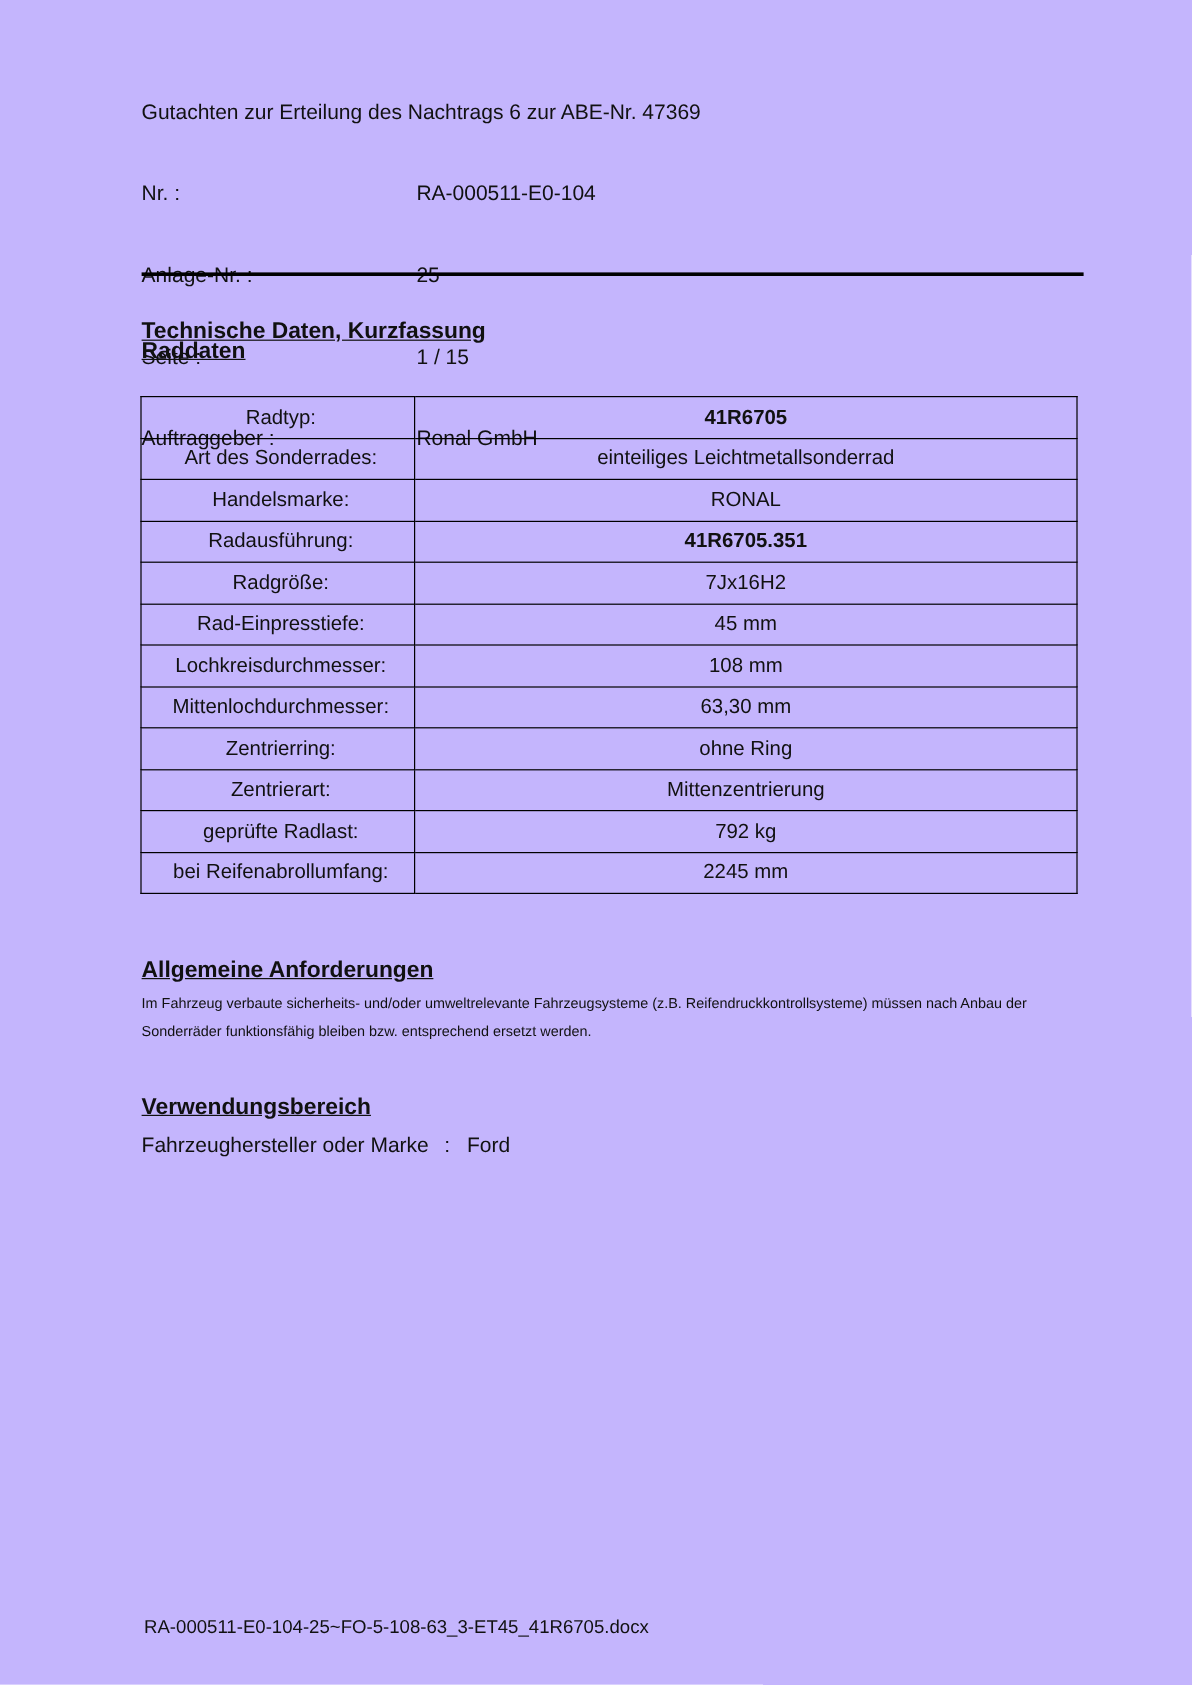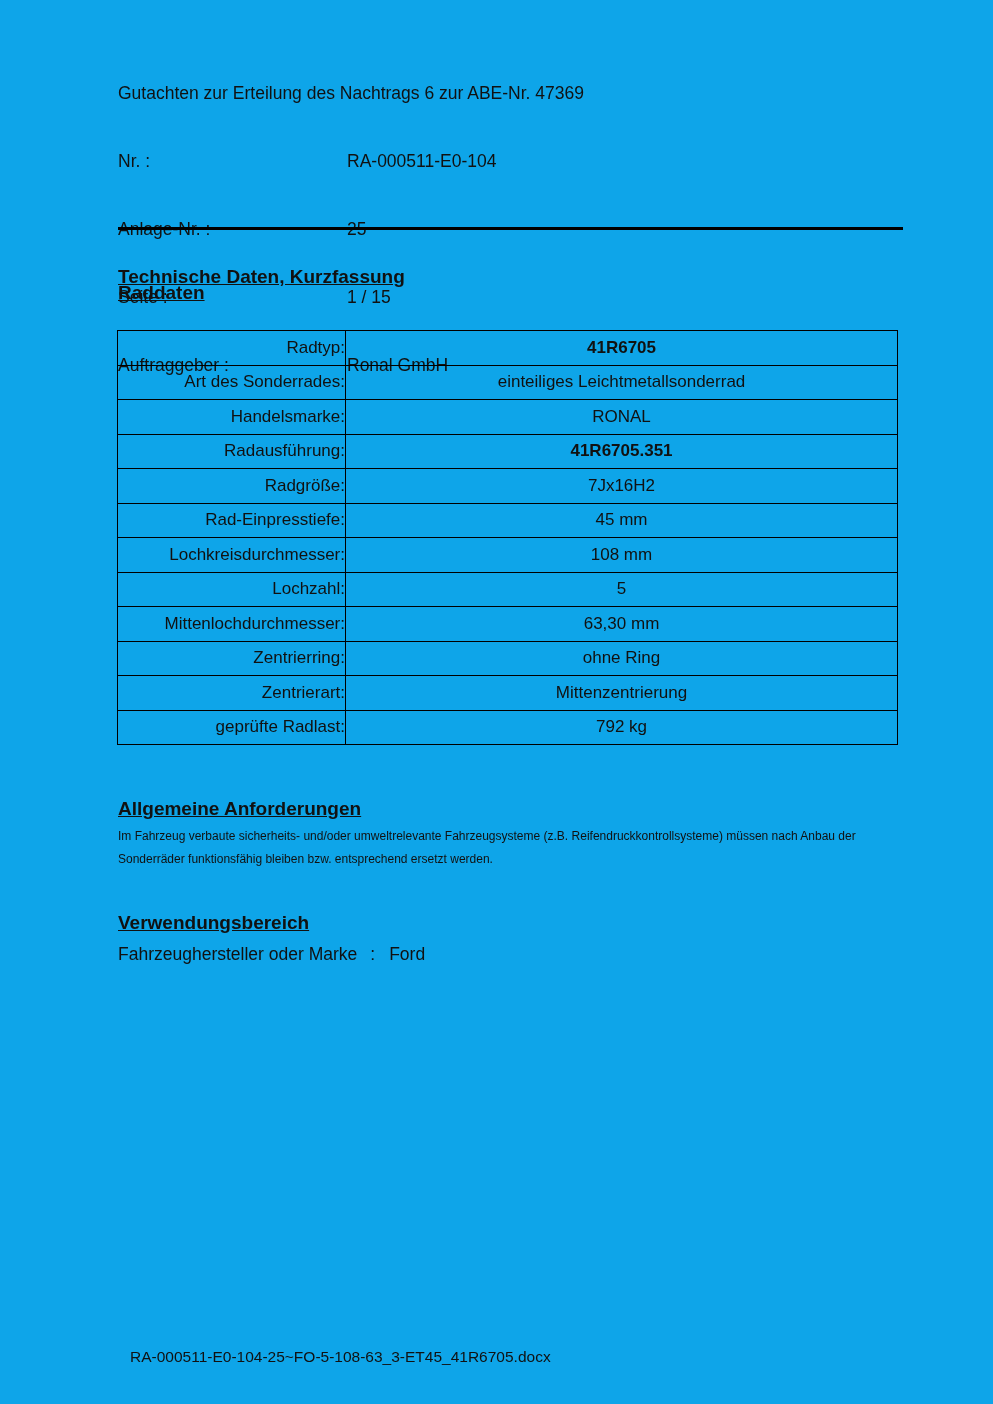--- a/index.html
+++ b/index.html
@@ -4,21 +4,21 @@
 <style>
   html, body {
     margin: 0;
     padding: 0;
     background: #ffffff;
   }
   .page {
     position: relative;
     width: 993px;
     height: 1404px;
-    background: #0ea5e9;
+    background: #c4b5fd;
     font-family: "Liberation Sans", sans-serif;
     color: #111111;
     overflow: hidden;
   }
   
   .header-block {
     position: absolute;
     left: 118px;
     top: 82px;
     font-size: 17.5px;
@@ -95,21 +95,21 @@
   }
   .data-table td {
     border: 1.5px solid #000000;
     height: 33.5px;
     padding: 0;
     vertical-align: middle;
   }
   .data-table td.cell-label {
     width: 222px;
     padding-left: 5px;
-    text-align: right;
+    text-align: center;
   }
   .data-table td.cell-value {
     text-align: center;
   }
   .data-table td.bold { font-weight: bold; }
   
   .para {
     position: absolute;
     left: 118px;
     top: 825px;
@@ -121,21 +121,21 @@
     position: absolute;
     left: 118px;
     top: 944px;
     font-size: 17.5px;
     white-space: nowrap;
   }
   .usage-line .colon { margin: 0 14px 0 13px; }
   
   .footer-filename {
     position: absolute;
-    left: 130px;
+    left: 120px;
     top: 1348px;
     font-size: 15.5px;
     white-space: nowrap;
   }
 </style>
 </head>
 <body>
 
 <div class="page">
 
@@ -185,38 +185,38 @@
       </tr>
       <tr>
         <td class="cell-label">Rad-Einpresstiefe:</td>
         <td class="cell-value">45 mm</td>
       </tr>
       <tr>
         <td class="cell-label">Lochkreisdurchmesser:</td>
         <td class="cell-value">108 mm</td>
       </tr>
       <tr>
-        <td class="cell-label">Lochzahl:</td>
-        <td class="cell-value">5</td>
-      </tr>
-      <tr>
         <td class="cell-label">Mittenlochdurchmesser:</td>
         <td class="cell-value">63,30 mm</td>
       </tr>
       <tr>
         <td class="cell-label">Zentrierring:</td>
         <td class="cell-value">ohne Ring</td>
       </tr>
       <tr>
         <td class="cell-label">Zentrierart:</td>
         <td class="cell-value">Mittenzentrierung</td>
       </tr>
       <tr>
         <td class="cell-label">geprüfte Radlast:</td>
         <td class="cell-value">792 kg</td>
+      </tr>
+      <tr>
+        <td class="cell-label">bei Reifenabrollumfang:</td>
+        <td class="cell-value">2245 mm</td>
       </tr>
     </tbody>
   </table>
 
   <div class="heading h-allg">Allgemeine Anforderungen</div>
   <div class="para">Im Fahrzeug verbaute sicherheits- und/oder umweltrelevante Fahrzeugsysteme (z.B. Reifendruckkontrollsysteme) müssen nach Anbau der Sonderräder funktionsfähig bleiben bzw. entsprechend ersetzt werden.</div>
 
   <div class="heading h-verw">Verwendungsbereich</div>
   <div class="usage-line">
     <span>Fahrzeughersteller oder Marke</span><span class="colon">:</span><span>Ford</span>

